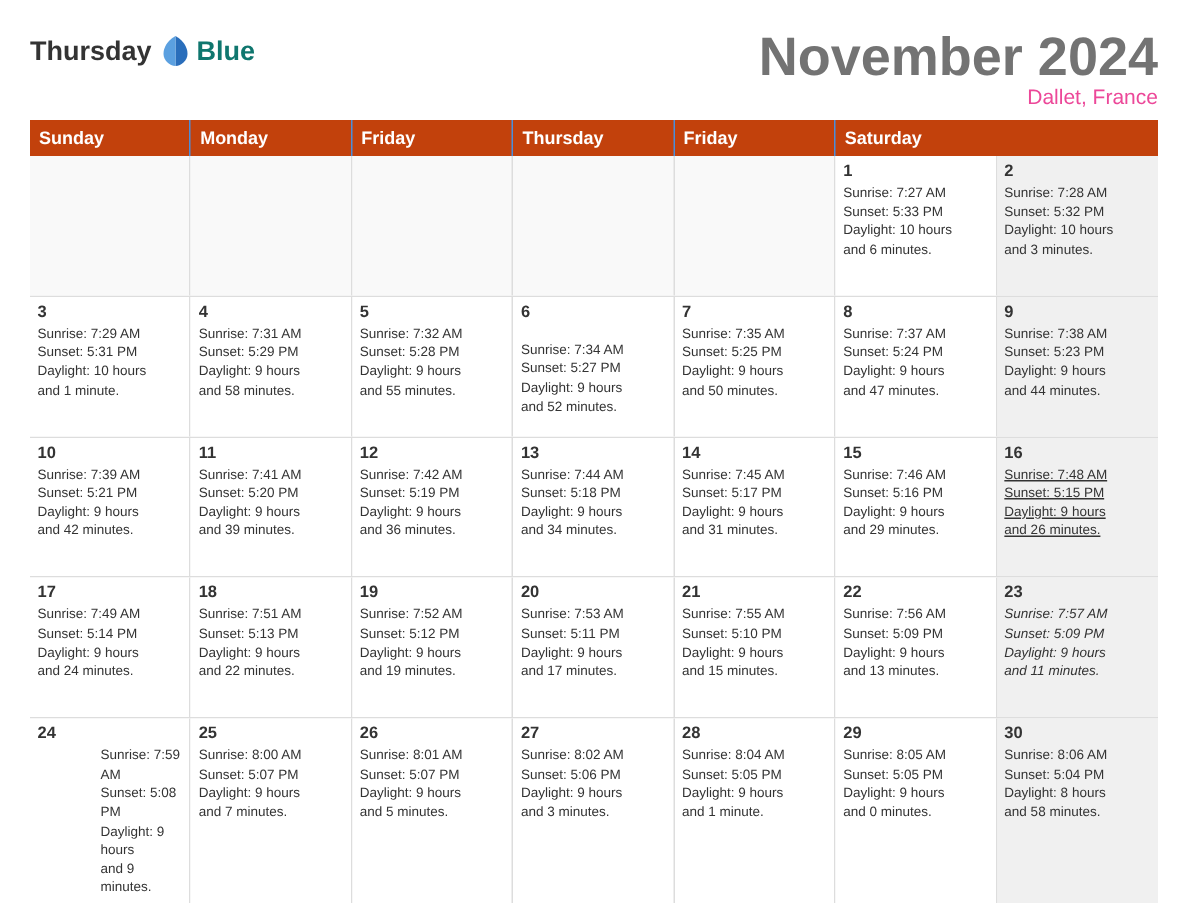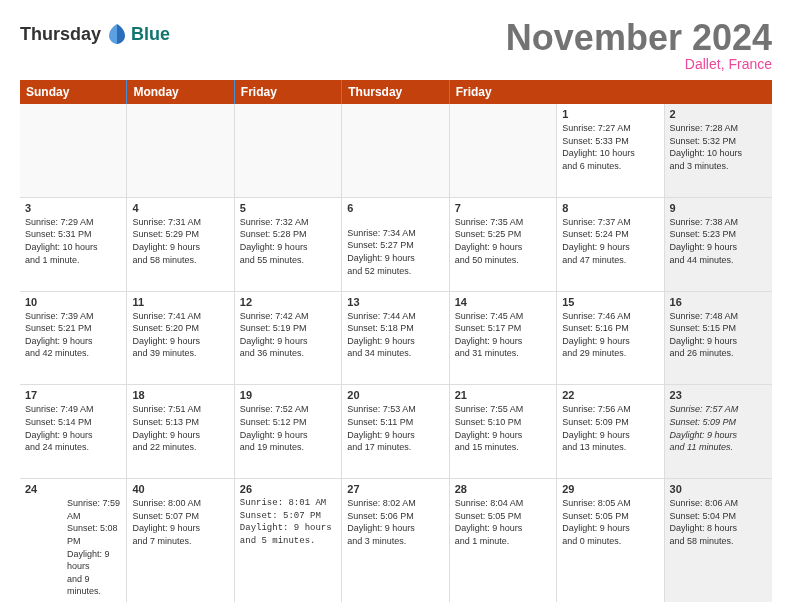--- a/index.html
+++ b/index.html
@@ -116,20 +116,21 @@
     </div>
   </div>
 
   <div class="calendar">
     <div class="cal-header">
       <div class="cal-header-cell">Sunday</div>
       <div class="cal-header-cell">Monday</div>
       <div class="cal-header-cell">Friday</div>
       <div class="cal-header-cell">Thursday</div>
       <div class="cal-header-cell">Friday</div>
+      <div class="cal-header-cell">Saturday</div>
     </div>
     <div class="cal-body" id="cal-body">
     <div class="cal-row">
           <div class="cal-cell empty"></div>
           <div class="cal-cell empty"></div>
           <div class="cal-cell empty"></div>
           <div class="cal-cell empty"></div>
           <div class="cal-cell empty"></div>
           <div class="cal-cell">
             <div class="day-num">1</div>
@@ -235,21 +236,21 @@
           </div>
           <div class="cal-cell">
             <div class="day-num">15</div>
             <div class="cell-info" style="white-space: pre-line;">Sunrise: 7:46 AM
 Sunset: 5:16 PM
 Daylight: 9 hours
 and 29 minutes.</div>
           </div>
           <div class="cal-cell shaded">
             <div class="day-num">16</div>
-            <div class="cell-info" style="white-space: pre-line;">Sunrise: 7:48 AM
+            <div class="cell-info" style="white-space: pre-line; text-decoration: underline;">Sunrise: 7:48 AM
 Sunset: 5:15 PM
 Daylight: 9 hours
 and 26 minutes.</div>
           </div>
         </div>
         <div class="cal-row">
           <div class="cal-cell">
             <div class="day-num">17</div>
             <div class="cell-info" style="white-space: pre-line;">Sunrise: 7:49 AM
 Sunset: 5:14 PM
@@ -301,29 +302,29 @@
         </div>
         <div class="cal-row">
           <div class="cal-cell">
             <div class="day-num">24</div>
             <div class="cell-info" style="white-space: pre-line; margin-left: 42px;">Sunrise: 7:59 AM
 Sunset: 5:08 PM
 Daylight: 9 hours
 and 9 minutes.</div>
           </div>
           <div class="cal-cell">
-            <div class="day-num">40</div>
+            <div class="day-num">25</div>
             <div class="cell-info" style="white-space: pre-line;">Sunrise: 8:00 AM
 Sunset: 5:07 PM
 Daylight: 9 hours
 and 7 minutes.</div>
           </div>
           <div class="cal-cell">
             <div class="day-num">26</div>
-            <div class="cell-info" style="white-space: pre-line; font-family: Liberation Mono, monospace;">Sunrise: 8:01 AM
+            <div class="cell-info" style="white-space: pre-line;">Sunrise: 8:01 AM
 Sunset: 5:07 PM
 Daylight: 9 hours
 and 5 minutes.</div>
           </div>
           <div class="cal-cell">
             <div class="day-num">27</div>
             <div class="cell-info" style="white-space: pre-line;">Sunrise: 8:02 AM
 Sunset: 5:06 PM
 Daylight: 9 hours
 and 3 minutes.</div>

